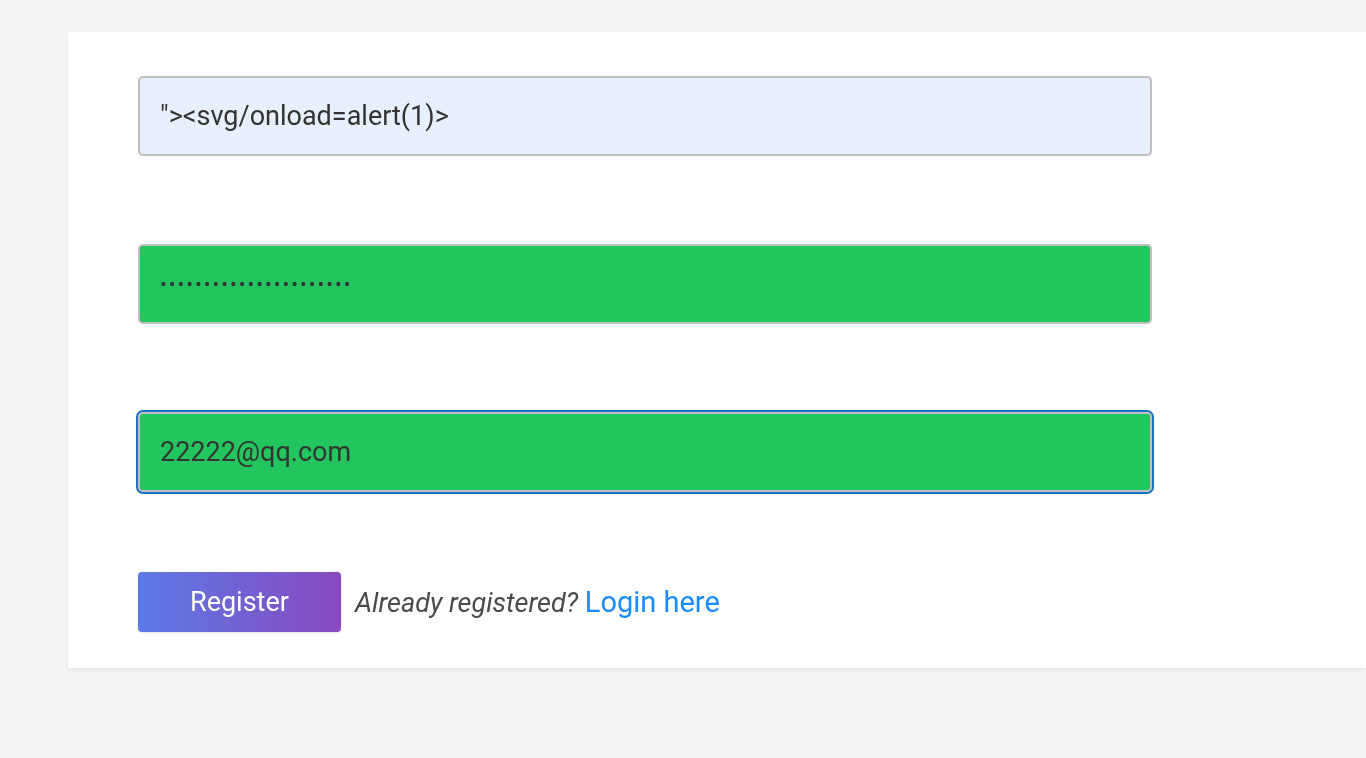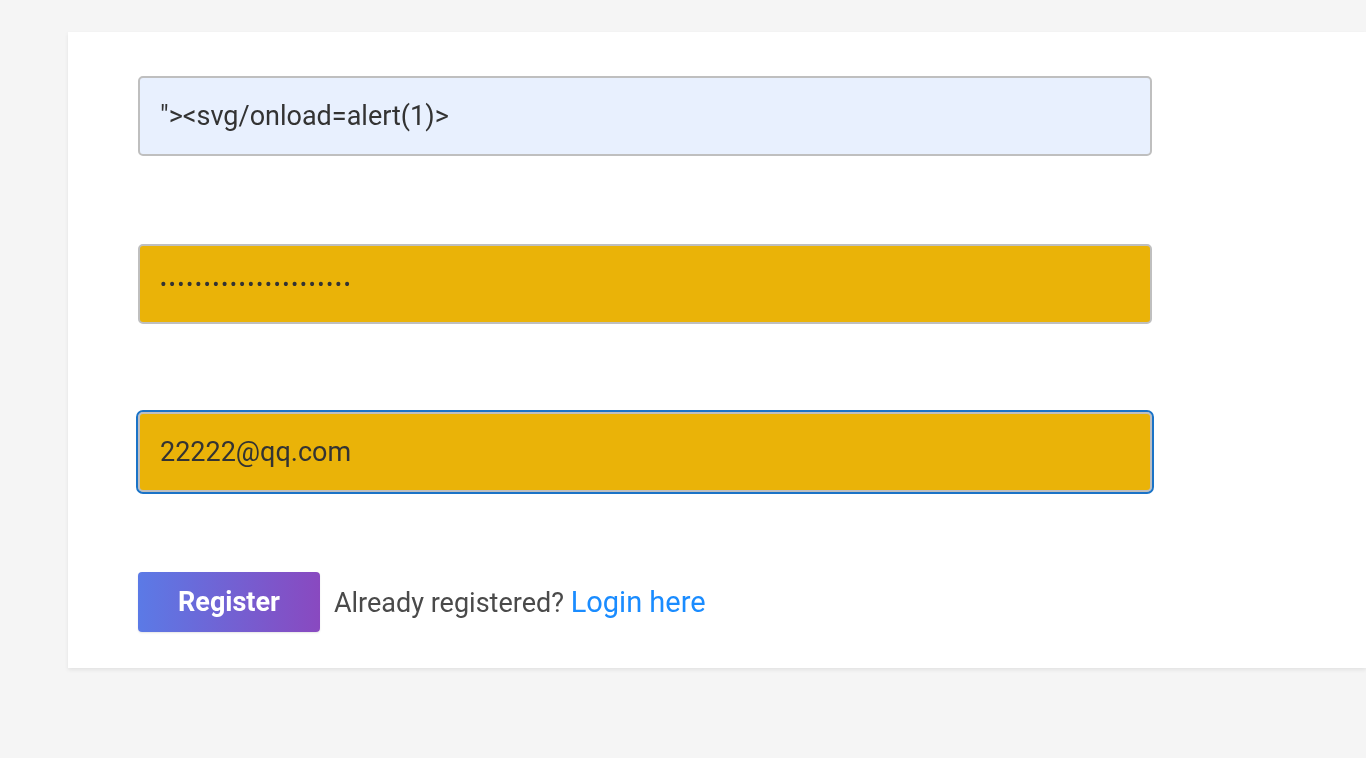--- a/index.html
+++ b/index.html
@@ -37,21 +37,21 @@
     }
     
     .input-field {
       width: 100%;
       height: 80px;
       border: 2px solid #bfbfbf;
       border-radius: 5px;
       padding: 0 20px;
       font-size: 27px;
       color: #333;
-      background-color: #eab308;
+      background-color: #22c55e;
       outline: none;
       font-family: inherit;
     }
     
     .input-field.autofilled {
       background-color: #e8f0fe;
     }
     
     .input-field.focused {
       outline: 2px solid #1a73c7;
@@ -67,31 +67,31 @@
       display: flex;
       align-items: center;
       gap: 14px;
     }
     
     .register-button {
       background: linear-gradient(90deg, #5b7ae6 0%, #8949c0 100%);
       color: #ffffff;
       border: none;
       border-radius: 4px;
-      padding: 14px 40px;
+      padding: 14px 52px;
       font-size: 27px;
       cursor: pointer;
       font-family: inherit;
       box-shadow: 0 1px 2px rgba(0,0,0,0.1);
-      font-weight: bold;
     }
     
     .already-text {
       font-size: 27px;
       color: #4a4a4a;
+      font-style: italic;
     }
     
     .login-link {
       font-size: 29px;
       color: #1a8cff;
       text-decoration: none;
       cursor: pointer;
     }
   </style>
 </head>

